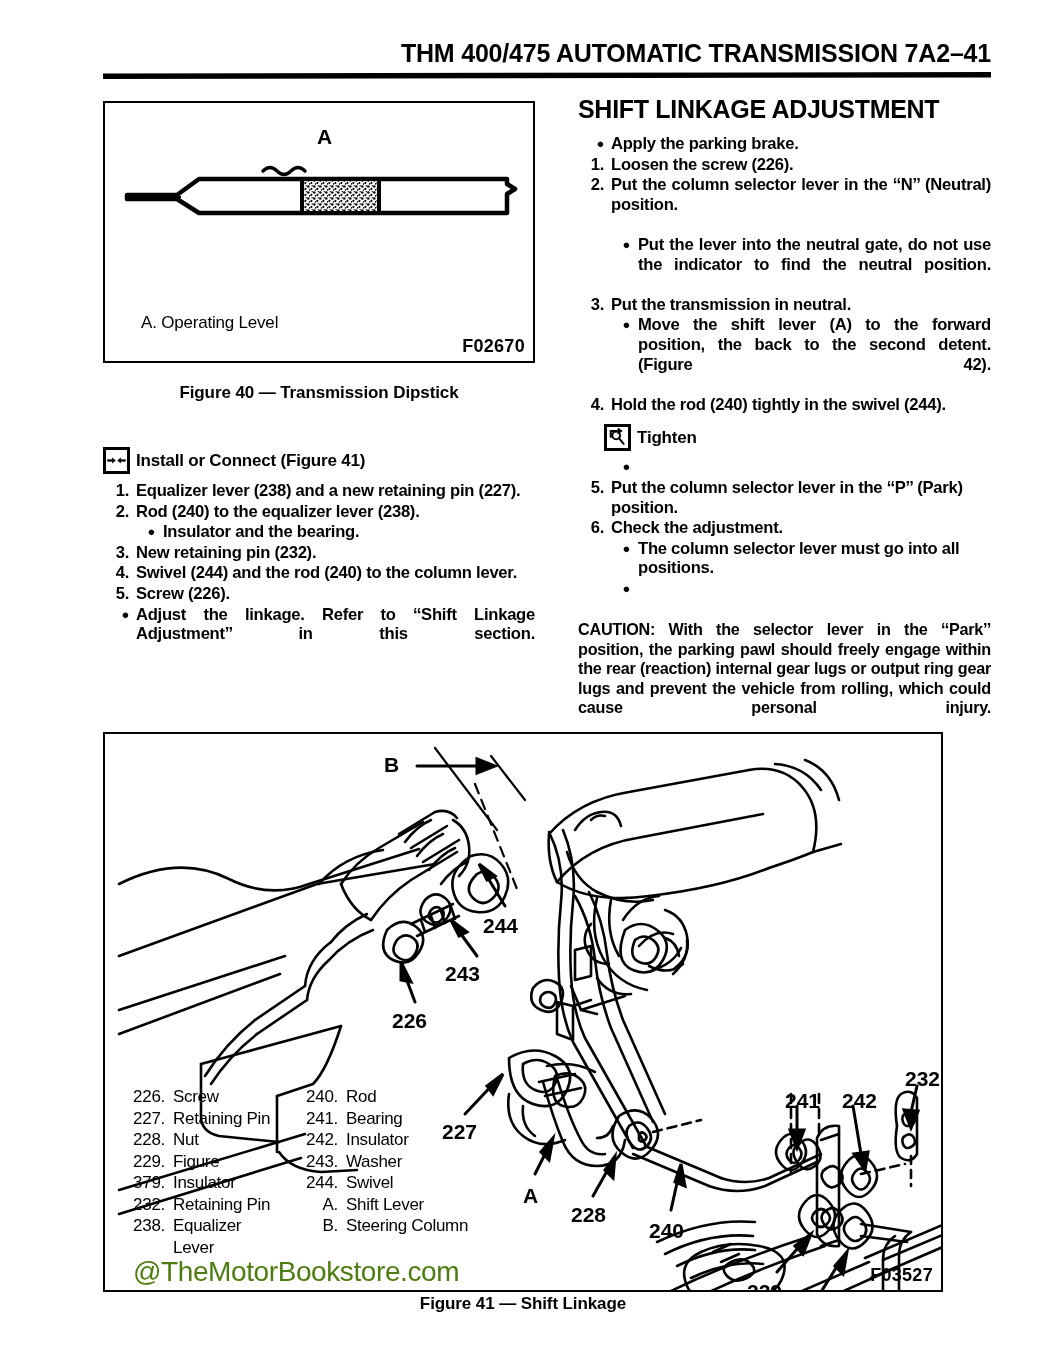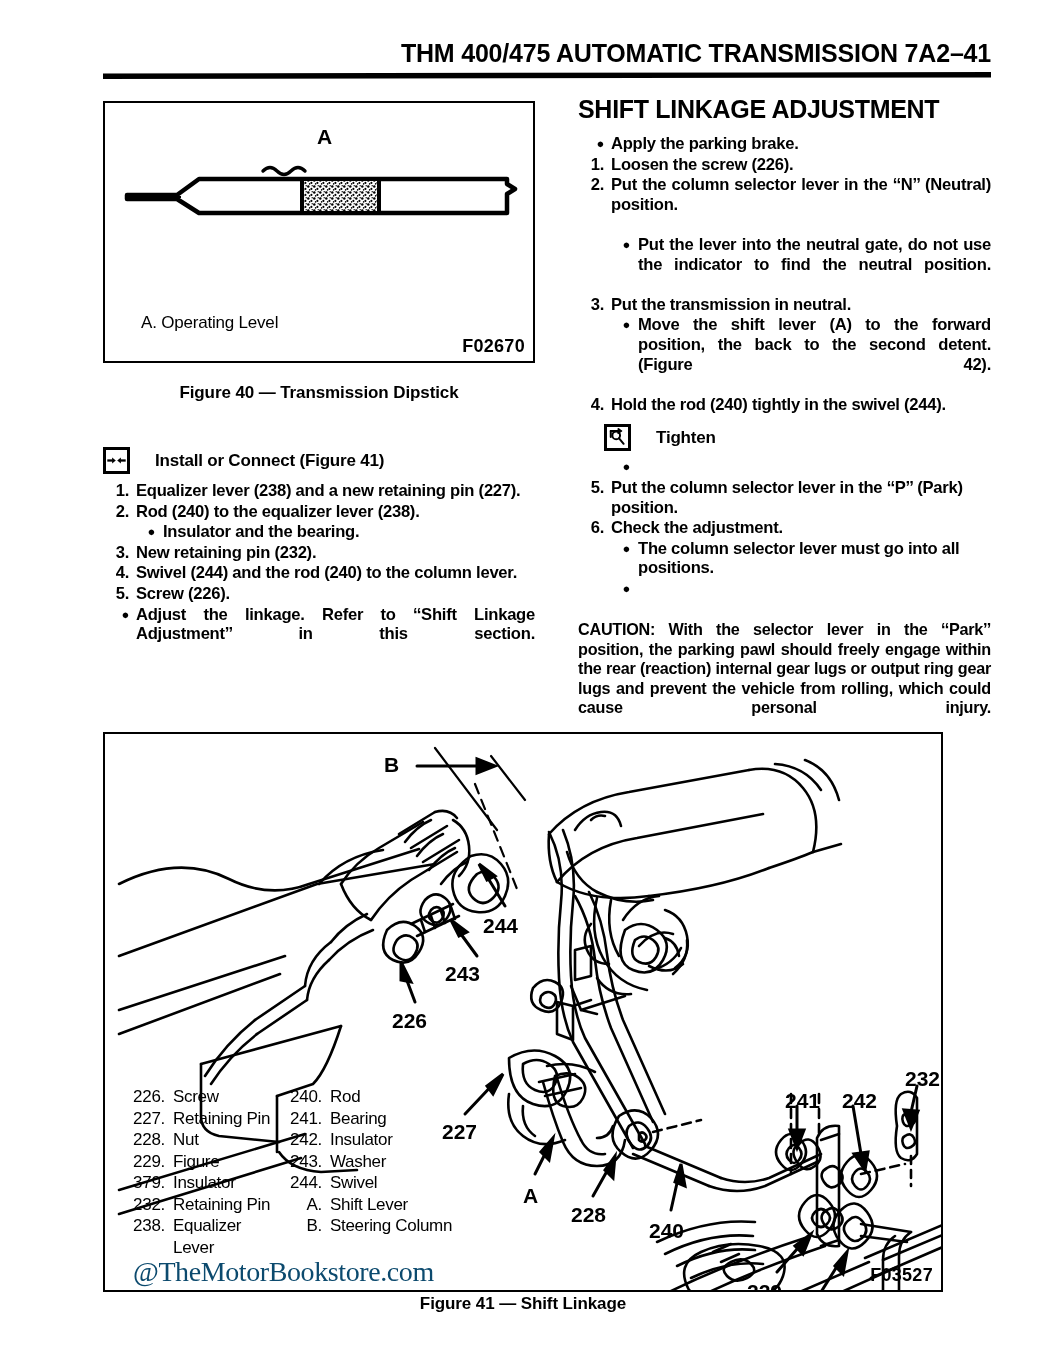--- a/index.html
+++ b/index.html
@@ -39,21 +39,21 @@
 
   
   .col-left{position:absolute;left:103px;top:447px;width:432px;}
   .col-right{position:absolute;left:578px;top:95px;width:413px;}
 
   .sec-title{
     font-weight:bold;font-size:25px;letter-spacing:-0.3px;margin:0 0 11px 0;
     line-height:28px;
   }
 
-  .icon-head{display:flex;align-items:center;gap:25px;margin-bottom:7px;}
+  .icon-head{display:flex;align-items:center;gap:6px;margin-bottom:7px;}
   .icon-box{
     width:27px;height:27px;border:3px solid #000;box-sizing:border-box;
     position:relative;flex:0 0 auto;background:#fff;
   }
   .icon-head .lbl{font-weight:bold;font-size:17px;letter-spacing:-0.2px;}
 
   
   .ic-connect svg,.ic-tighten svg{display:block;width:100%;height:100%;}
   .li{
     display:flex;font-size:16.6px;line-height:19.6px;letter-spacing:-0.25px;
@@ -74,21 +74,21 @@
   .caution{
     margin-top:22px;font-weight:bold;font-size:16.2px;line-height:19.4px;
     letter-spacing:-0.25px;text-align:justify;
   }
   .caution::after{content:"";display:inline-block;width:100%;}
 
   
   #fig41{left:103px;top:732px;width:840px;height:560px;overflow:hidden;}
   #fig41 svg.art{position:absolute;left:0;top:0;width:840px;height:560px;}
   .leg{
-    position:absolute;left:16px;bottom:32px;display:flex;gap:0px;
+    position:absolute;left:16px;bottom:32px;display:flex;gap:16px;
     font-size:17px;line-height:21.5px;letter-spacing:-0.3px;
   }
   .leg .colA{width:157px;}
   .leg .colB{width:180px;}
   .leg .row{display:flex;}
   .leg .n{width:44px;text-align:right;padding-right:8px;flex:0 0 auto;}
   .watermark{
     position:absolute;left:28px;bottom:2px;font-size:28px;color:#c8cbe8;
     letter-spacing:-0.4px;white-space:nowrap;font-weight:400;
   }
@@ -558,19 +558,19 @@
             <span class="n">A.</span>
             <span>Shift Lever</span>
           </div>
         <div class="row">
             <span class="n">B.</span>
             <span>Steering Column</span>
           </div>
       </div>
     </div>
 
-    <div class="watermark" style="color: #0c4a6e; font-family: Liberation Serif, serif;">@TheMotorBookstore.com</div>
+    <div class="watermark" style="color: #4d7c0f;">@TheMotorBookstore.com</div>
     <div class="figid">F03527</div>
   </div>
 
   <div class="figcap" style="left:103px;top:1294px;width:840px;">Figure 41 — Shift Linkage</div>
 
 </div>
 
 </body></html>

